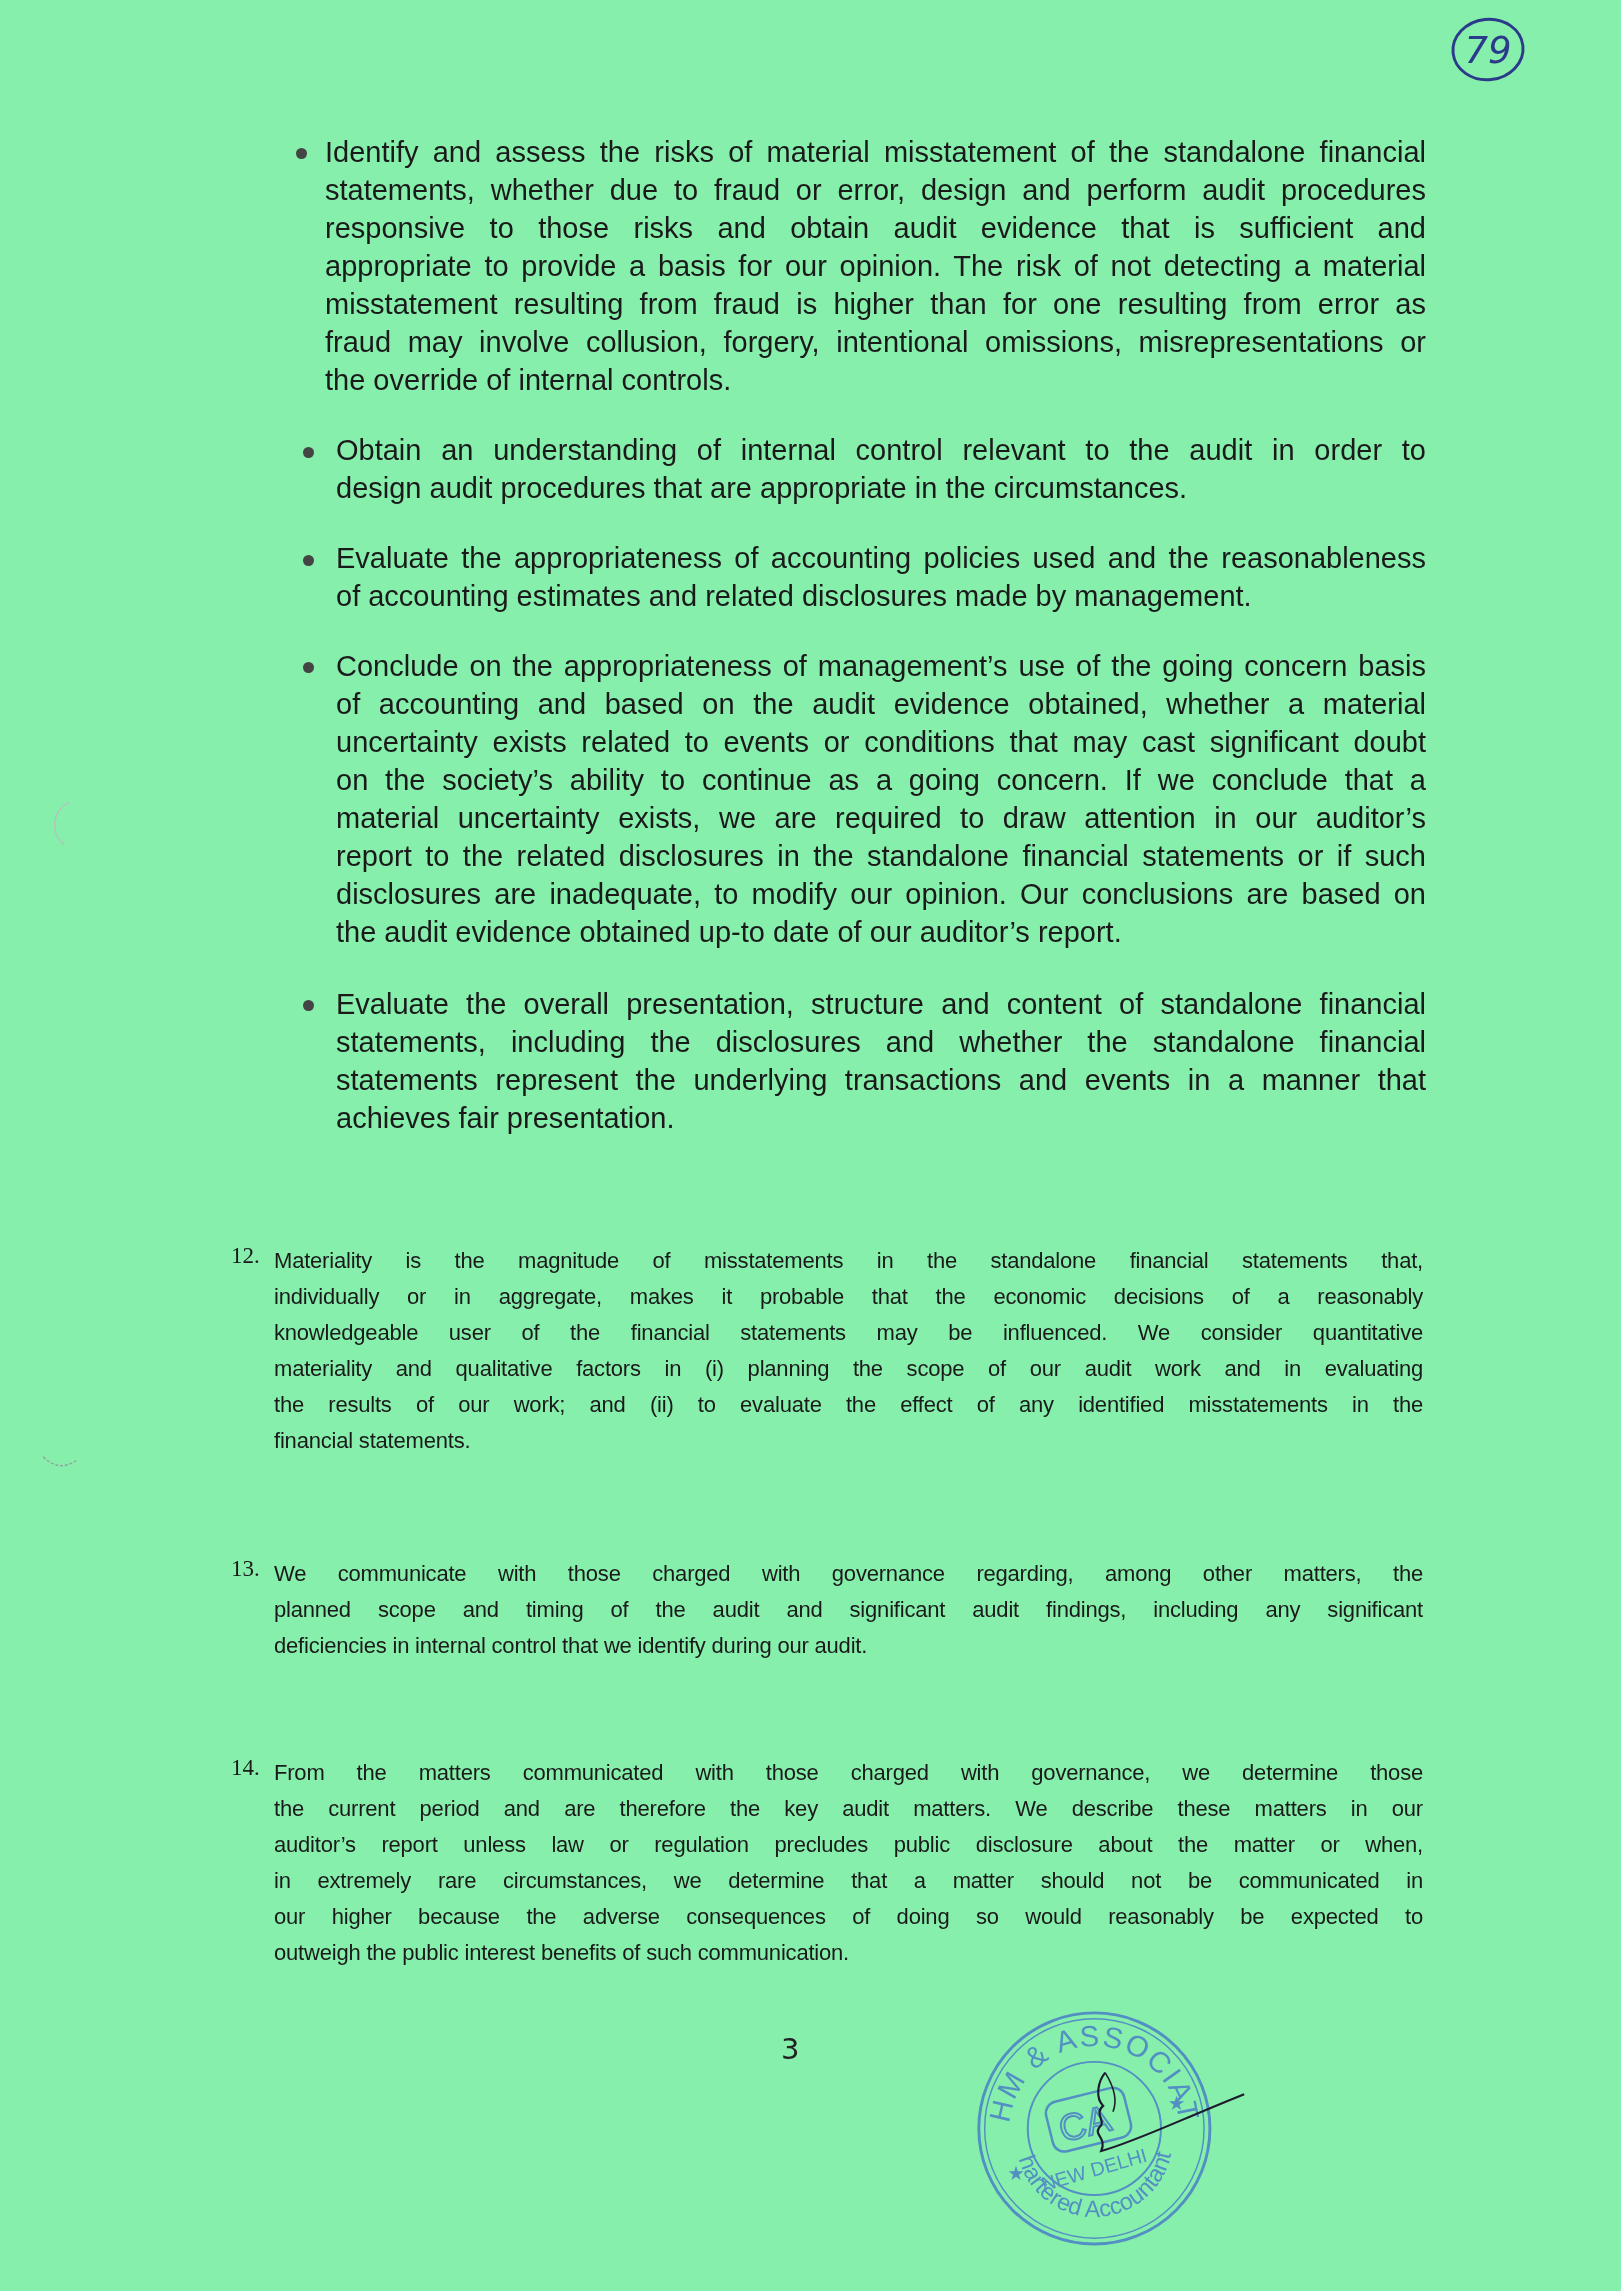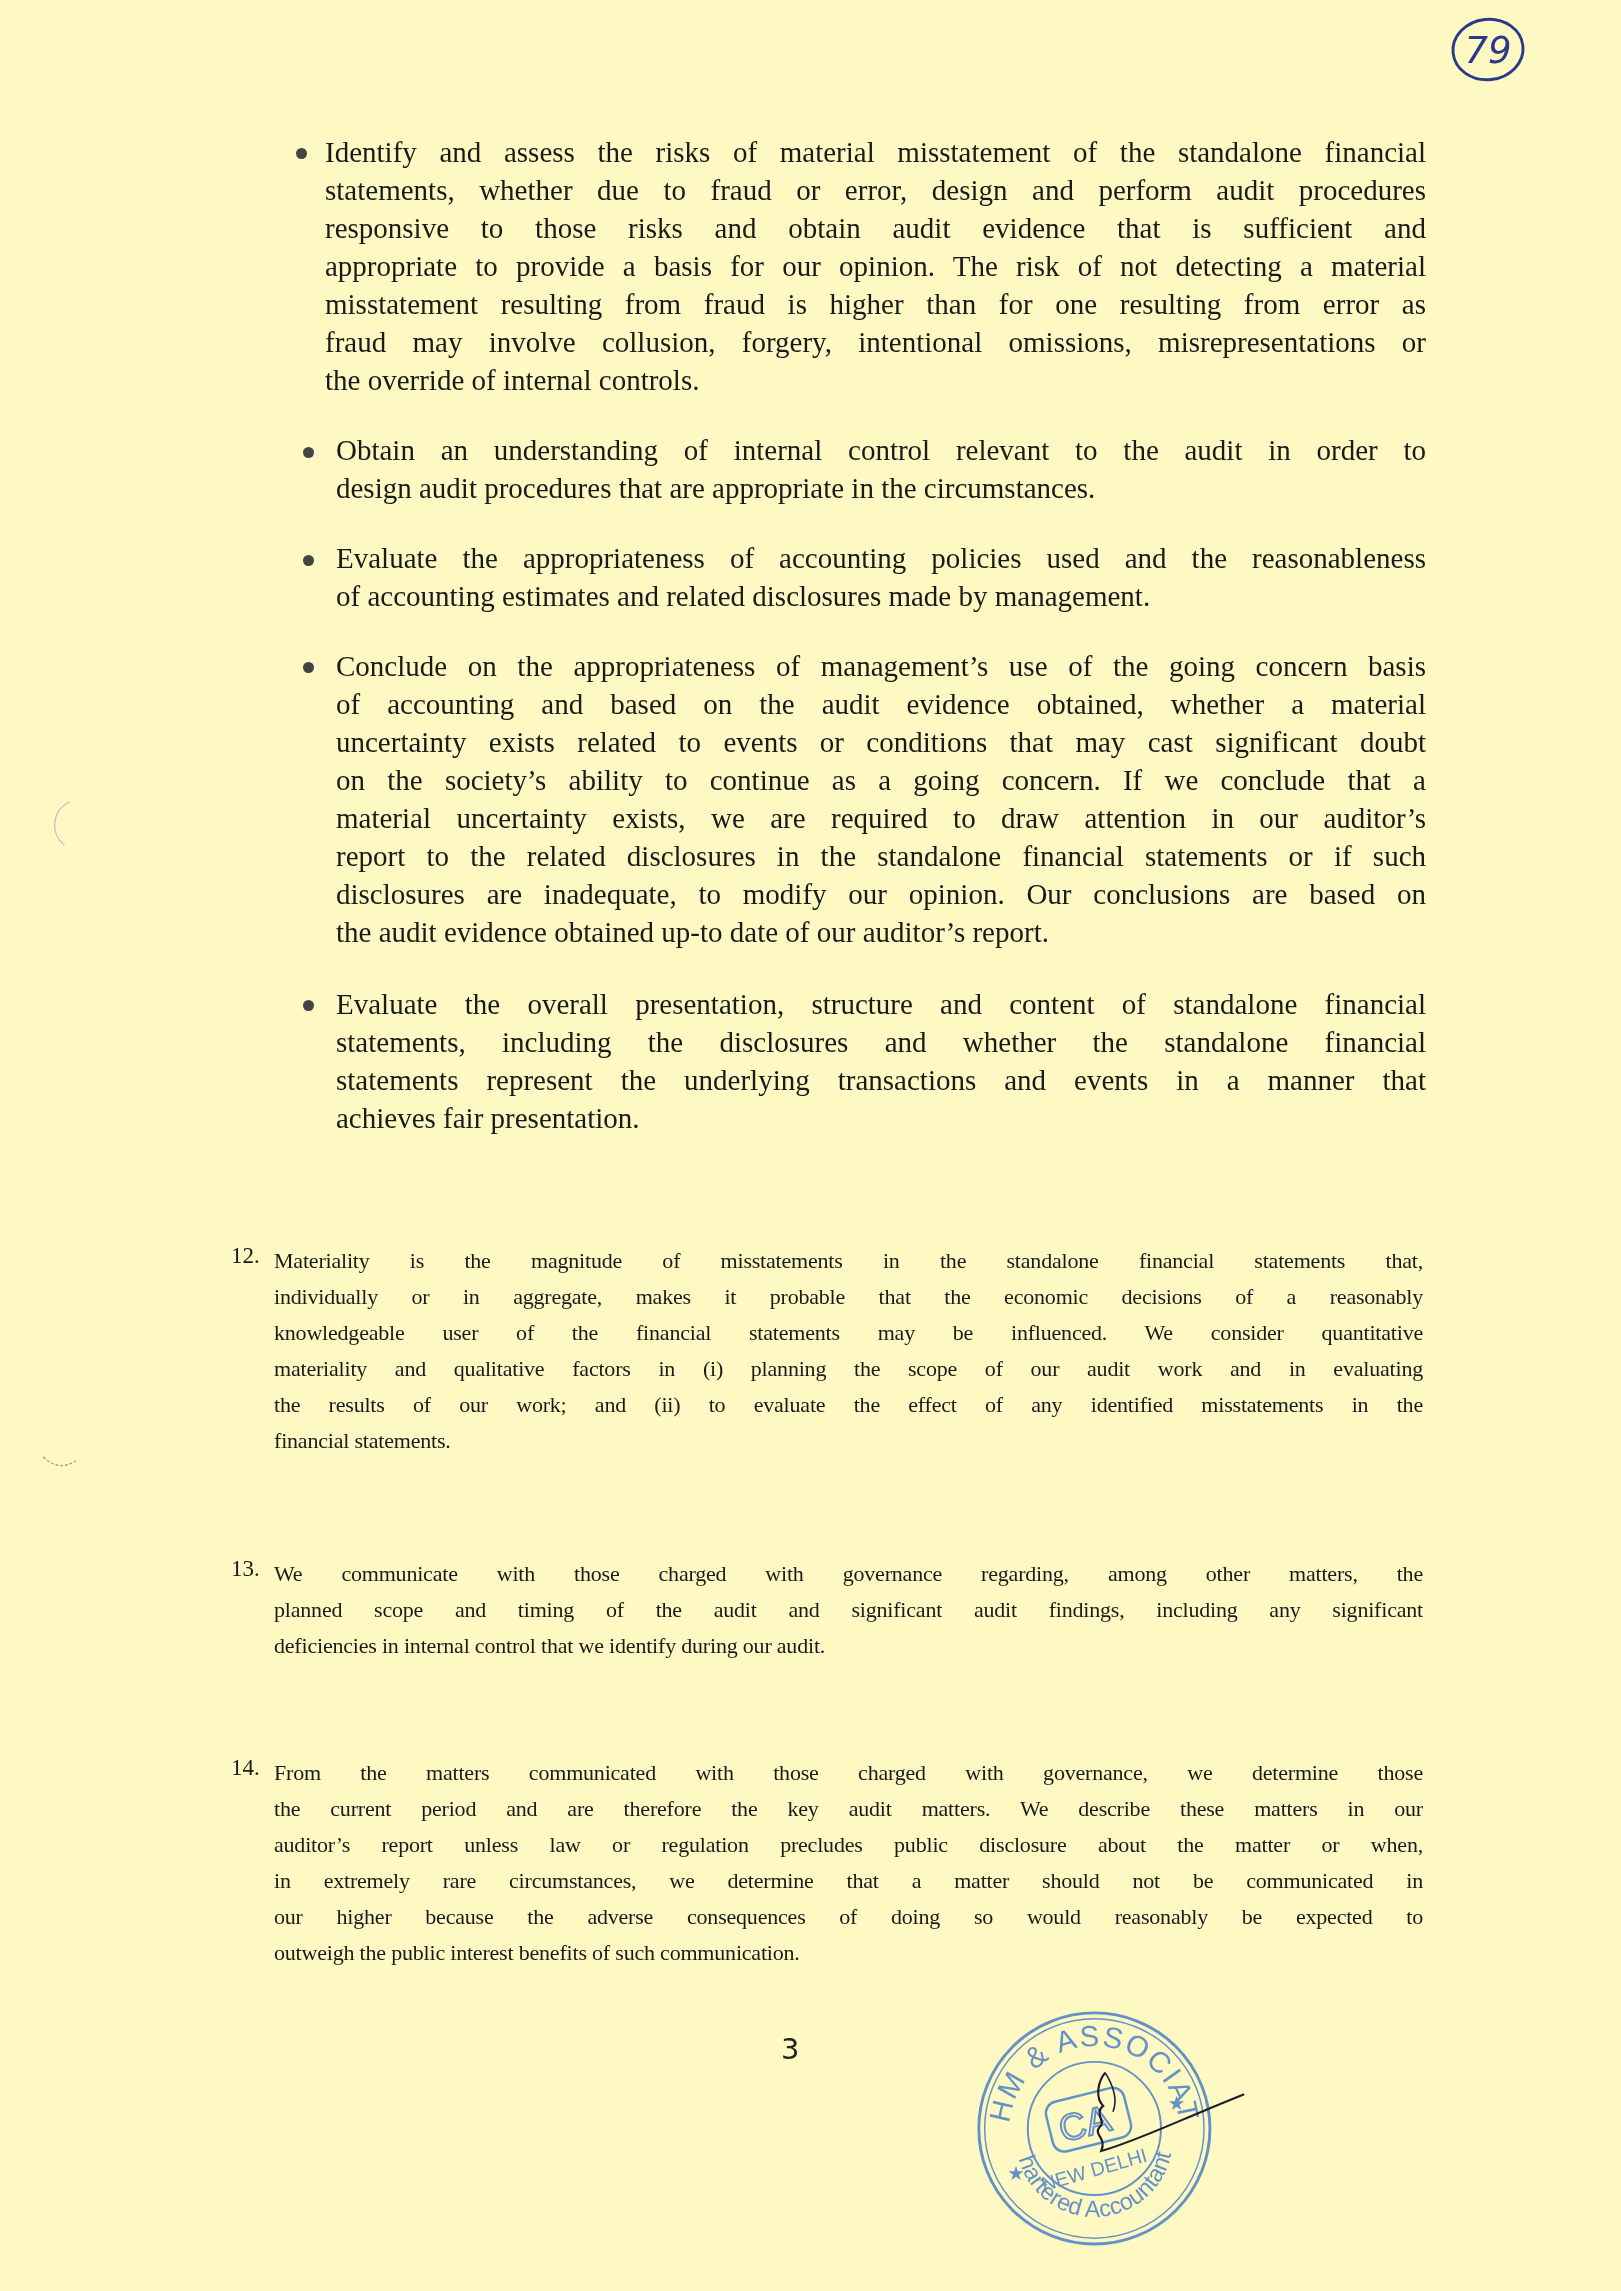--- a/index.html
+++ b/index.html
@@ -1,18 +1,18 @@
 <!DOCTYPE html>
 <html><head>
 <meta charset="utf-8">
 <style>
   html, body { margin:0; padding:0; background:#ffffff; }
   body { width:1621px; height:2292px; position:relative; overflow:hidden; }
-  .page { position:absolute; left:0; top:0; width:1621px; height:2292px; background:#fef9c3; color:#1a1a1a; }
-  .para { position:absolute; font-family:Liberation Serif, serif; }
+  .page { position:absolute; left:0; top:0; width:1621px; height:2292px; background:#86efac; color:#1a1a1a; }
+  .para { position:absolute; font-family:Liberation Sans, sans-serif; }
   .line { display:block; white-space:nowrap; text-align:justify; text-align-last:justify; }
   .line.last { text-align-last:left; }
   .b-sec .line { font-size:29px; line-height:38px; height:38px; }
   .n-sec .line { font-size:22px; line-height:36px; height:36px; letter-spacing:-0.2px; }
   .bullet-dot { position:absolute; width:10.8px; height:10.8px; border-radius:50%; background:#444; }
   .num { position:absolute; font-family:"Liberation Serif","DejaVu Serif",serif; font-size:23px; color:#1a1a1a; }
   .pageno { position:absolute; left:781px; top:2032px; font-family:"DejaVu Sans",sans-serif; font-size:29px; color:#222; }
   .annot { position:absolute; left:1449px; top:13.7px; }
   .stamp { position:absolute; left:970px; top:2004px; }
   .speck { position:absolute; }

